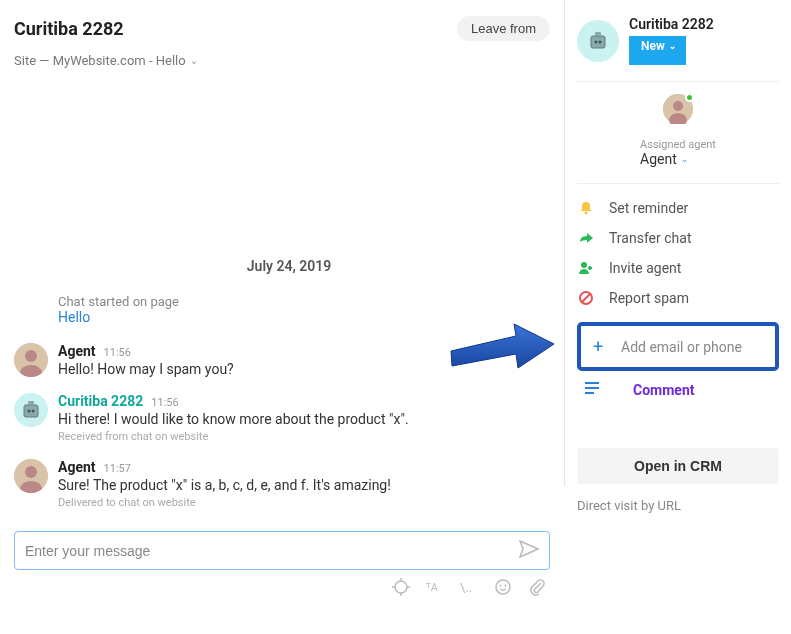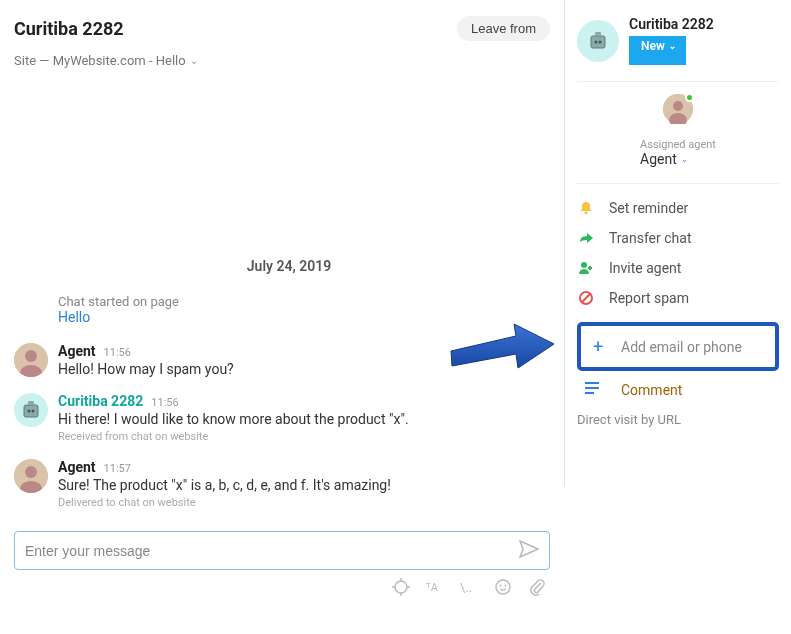--- a/index.html
+++ b/index.html
@@ -46,21 +46,21 @@
   .assigned-info { display:flex; flex-direction:column; }
   .assigned-label { font-size:11px; color:#999; }
   .assigned-name { font-size:14px; color:#333; display:flex; align-items:center; gap:4px; }
   .assigned-name .chev { font-size:9px; color:#4a90e2; }
   .action-list { display:flex; flex-direction:column; gap:14px; margin-top:4px; }
   .action-item { display:flex; align-items:center; gap:14px; font-size:14px; color:#555; cursor:pointer; }
   .action-item .ico { width:18px; display:flex; justify-content:center; }
   .highlight-box { border:4px solid #1e57b8; border-radius:5px; padding:2px; margin-top:16px; }
   .add-contact { display:flex; align-items:center; gap:14px; padding:8px 6px; color:#888; font-size:14px; cursor:pointer; }
   .add-contact .plus { color:#2a82da; font-size:18px; font-weight:400; width:18px; text-align:center; }
-  .comment-row { display:flex; align-items:center; gap:20px; padding:10px 6px 0; color:#a16207; font-size:14px; cursor:pointer; }
+  .comment-row { display:flex; align-items:center; gap:32px; padding:10px 6px 0; color:#6d28d9; font-size:14px; cursor:pointer;font-weight:bold; }
   .comment-row .ico { color:#2a82da; width:18px; text-align:center; }
   .open-crm { margin-top:50px; background:#f4f4f4; border:none; border-radius:4px; padding:10px; font-size:14px; font-weight:600; cursor:pointer; color:#333; }
   .visit-info { margin-top:14px; font-size:13px; color:#888; }
   .visit-detail { margin-top:8px; font-size:13px; color:#888; line-height:1.4; }
   .arrow-annotation { position:absolute; left:446px; top:316px; pointer-events:none; }
   .robot-ico { width:20px; height:22px; }
   .agent-face { width:34px; height:34px; }
 </style>
 </head>
 <body>
@@ -284,16 +284,17 @@
 
     <div class="comment-row">
       <span class="ico"><svg width="16" height="14" viewBox="0 0 16 14">
             <line x1="1" y1="2" x2="15" y2="2" stroke="#2a82da" stroke-width="2"></line>
             <line x1="1" y1="7" x2="15" y2="7" stroke="#2a82da" stroke-width="2"></line>
             <line x1="1" y1="12" x2="10" y2="12" stroke="#2a82da" stroke-width="2"></line>
           </svg></span>
       <span>Comment</span>
     </div>
 
+    <button class="open-crm">Open in CRM</button>
 
     <div class="visit-info">Direct visit by URL</div>
   </div>
 </div>
 
 </body></html>

